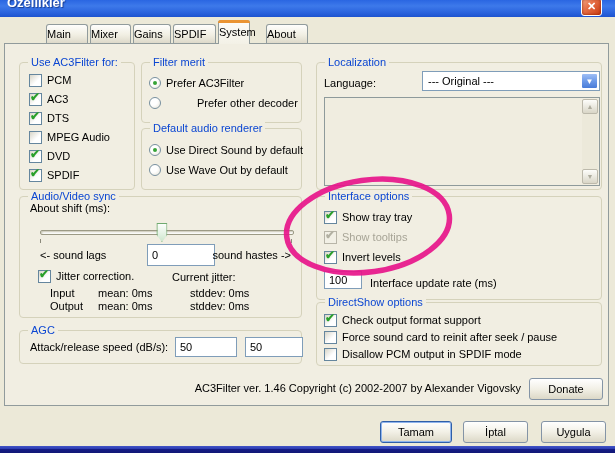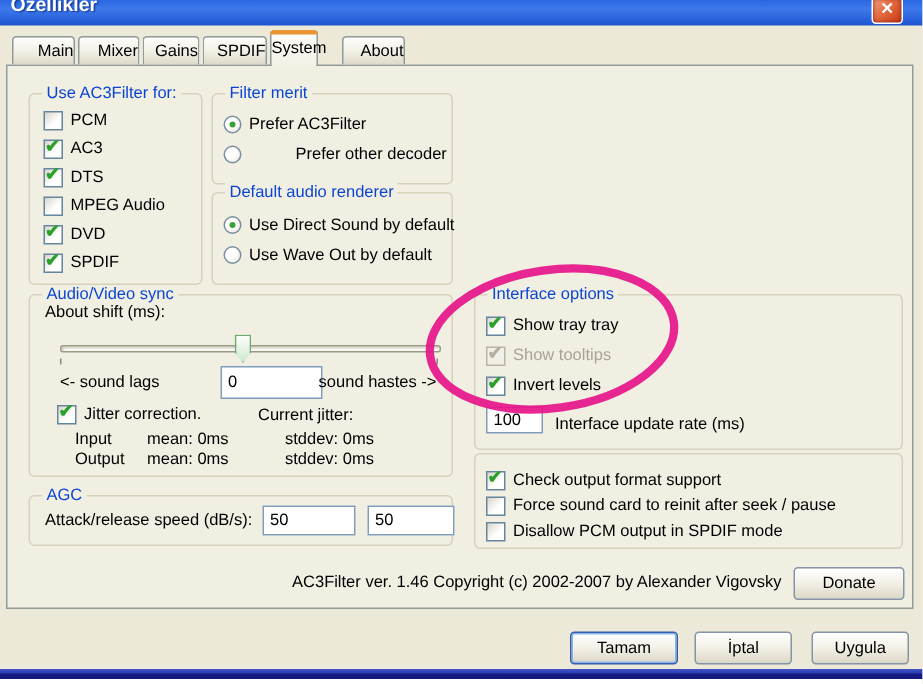--- a/index.html
+++ b/index.html
@@ -15,21 +15,21 @@
     text-shadow:1px 1px 1px #173a8f;white-space:nowrap;}
   .close-btn{position:absolute;left:581px;top:-2px;width:21px;height:18px;box-sizing:border-box;
     border:1px solid #fff;border-radius:3px;color:#fff;font-weight:bold;font-size:11px;
     text-align:center;line-height:15px;
     background:linear-gradient(135deg,#f2a888 0%,#e66f46 40%,#c93a12 100%);
     box-shadow:inset 0 0 3px #8a1f00;}
   
   .tab{position:absolute;top:24px;height:19px;box-sizing:border-box;z-index:2;
     border:1px solid #919b9c;border-bottom:none;border-radius:3px 3px 0 0;
     background:linear-gradient(180deg,#fefefc 0%,#f1efe3 55%,#ddd9ca 100%);
-    text-align:right;line-height:18px;}
+    text-align:left;line-height:18px;margin-left:38px;}
   .tab.active{top:20px;height:24px;z-index:4;line-height:22px;
     background:linear-gradient(180deg,#fdfcf9 0%,#f3f1e6 100%);}
   .tab.active::before{content:'';position:absolute;left:-1px;right:-1px;top:-1px;height:3px;
     background:#ea9433;border-radius:3px 3px 0 0;}
   
   .page{position:absolute;left:4px;top:43px;width:605px;height:363px;box-sizing:border-box;
     border:1px solid #919b9c;background:#f1eee2;z-index:1;}
   
   .group{position:absolute;box-sizing:border-box;border:1px solid #d5d2bb;border-radius:4px;}
   .group-title{position:absolute;top:-7px;left:8px;padding:0 3px;background:#f1eee2;
@@ -162,20 +162,34 @@
             <span class="rd-dot"></span>
           </span>
           <span>Use Direct Sound by default</span>
         </div>
       <div class="rd-row" style="left:7px;top:34px;">
           <span class="rd-circle"></span>
           <span>Use Wave Out by default</span>
         </div>
     </div>
 
+    <div class="group" style="left:311px;top:18px;width:286px;height:128px;">
+      <span class="group-title">Localization</span>
+      <span style="position:absolute;left:7px;top:14px;">Language:</span>
+      <div class="combo" style="left:105px;top:8px;width:178px;">
+        <span class="combo-value">--- Original ---</span>
+        <span class="combo-btn"><span>▼</span></span>
+      </div>
+      <div class="listbox" style="left:7px;top:34px;width:276px;height:89px;">
+        <div class="sbar">
+          <div class="sbtn up"><span>▲</span></div>
+          <div class="sbtn down"><span>▼</span></div>
+        </div>
+      </div>
+    </div>
 
     <div class="group" style="left:14px;top:152px;width:283px;height:122px;">
       <span class="group-title">Audio/Video sync</span>
       <span style="position:absolute;left:10px;top:5px;">About shift (ms):</span>
       <div class="slider-track" style="left:20px;top:33px;width:252px;">
         <div class="slider-thumb" style="left: 48%;"></div>
       </div>
       <span class="tick" style="left:20px;top:42px;"></span>
       <span class="tick" style="left:271px;top:42px;"></span>
       <span style="position:absolute;left:20px;top:52px;">&lt;- sound lags</span>
@@ -214,20 +228,21 @@
           <span class="cb-box">
             <span class="cb-check">✔</span>
           </span>
           <span class="cb-label">Invert levels</span>
         </div>
       <input class="ipt" style="left: 7px; top: 74px; width: 38px; height: 18px;" value="100">
       <span style="position:absolute;left:53px;top:80px;">Interface update rate (ms)</span>
     </div>
 
     <div class="group" style="left:311px;top:258px;width:286px;height:64px;">
+      <span class="group-title">DirectShow options</span>
       <div class="cb-row checked" style="left:7px;top:10px;">
           <span class="cb-box">
             <span class="cb-check">✔</span>
           </span>
           <span class="cb-label">Check output format support</span>
         </div>
       <div class="cb-row" style="left:7px;top:27px;">
           <span class="cb-box"></span>
           <span class="cb-label">Force sound card to reinit after seek / pause</span>
         </div>

